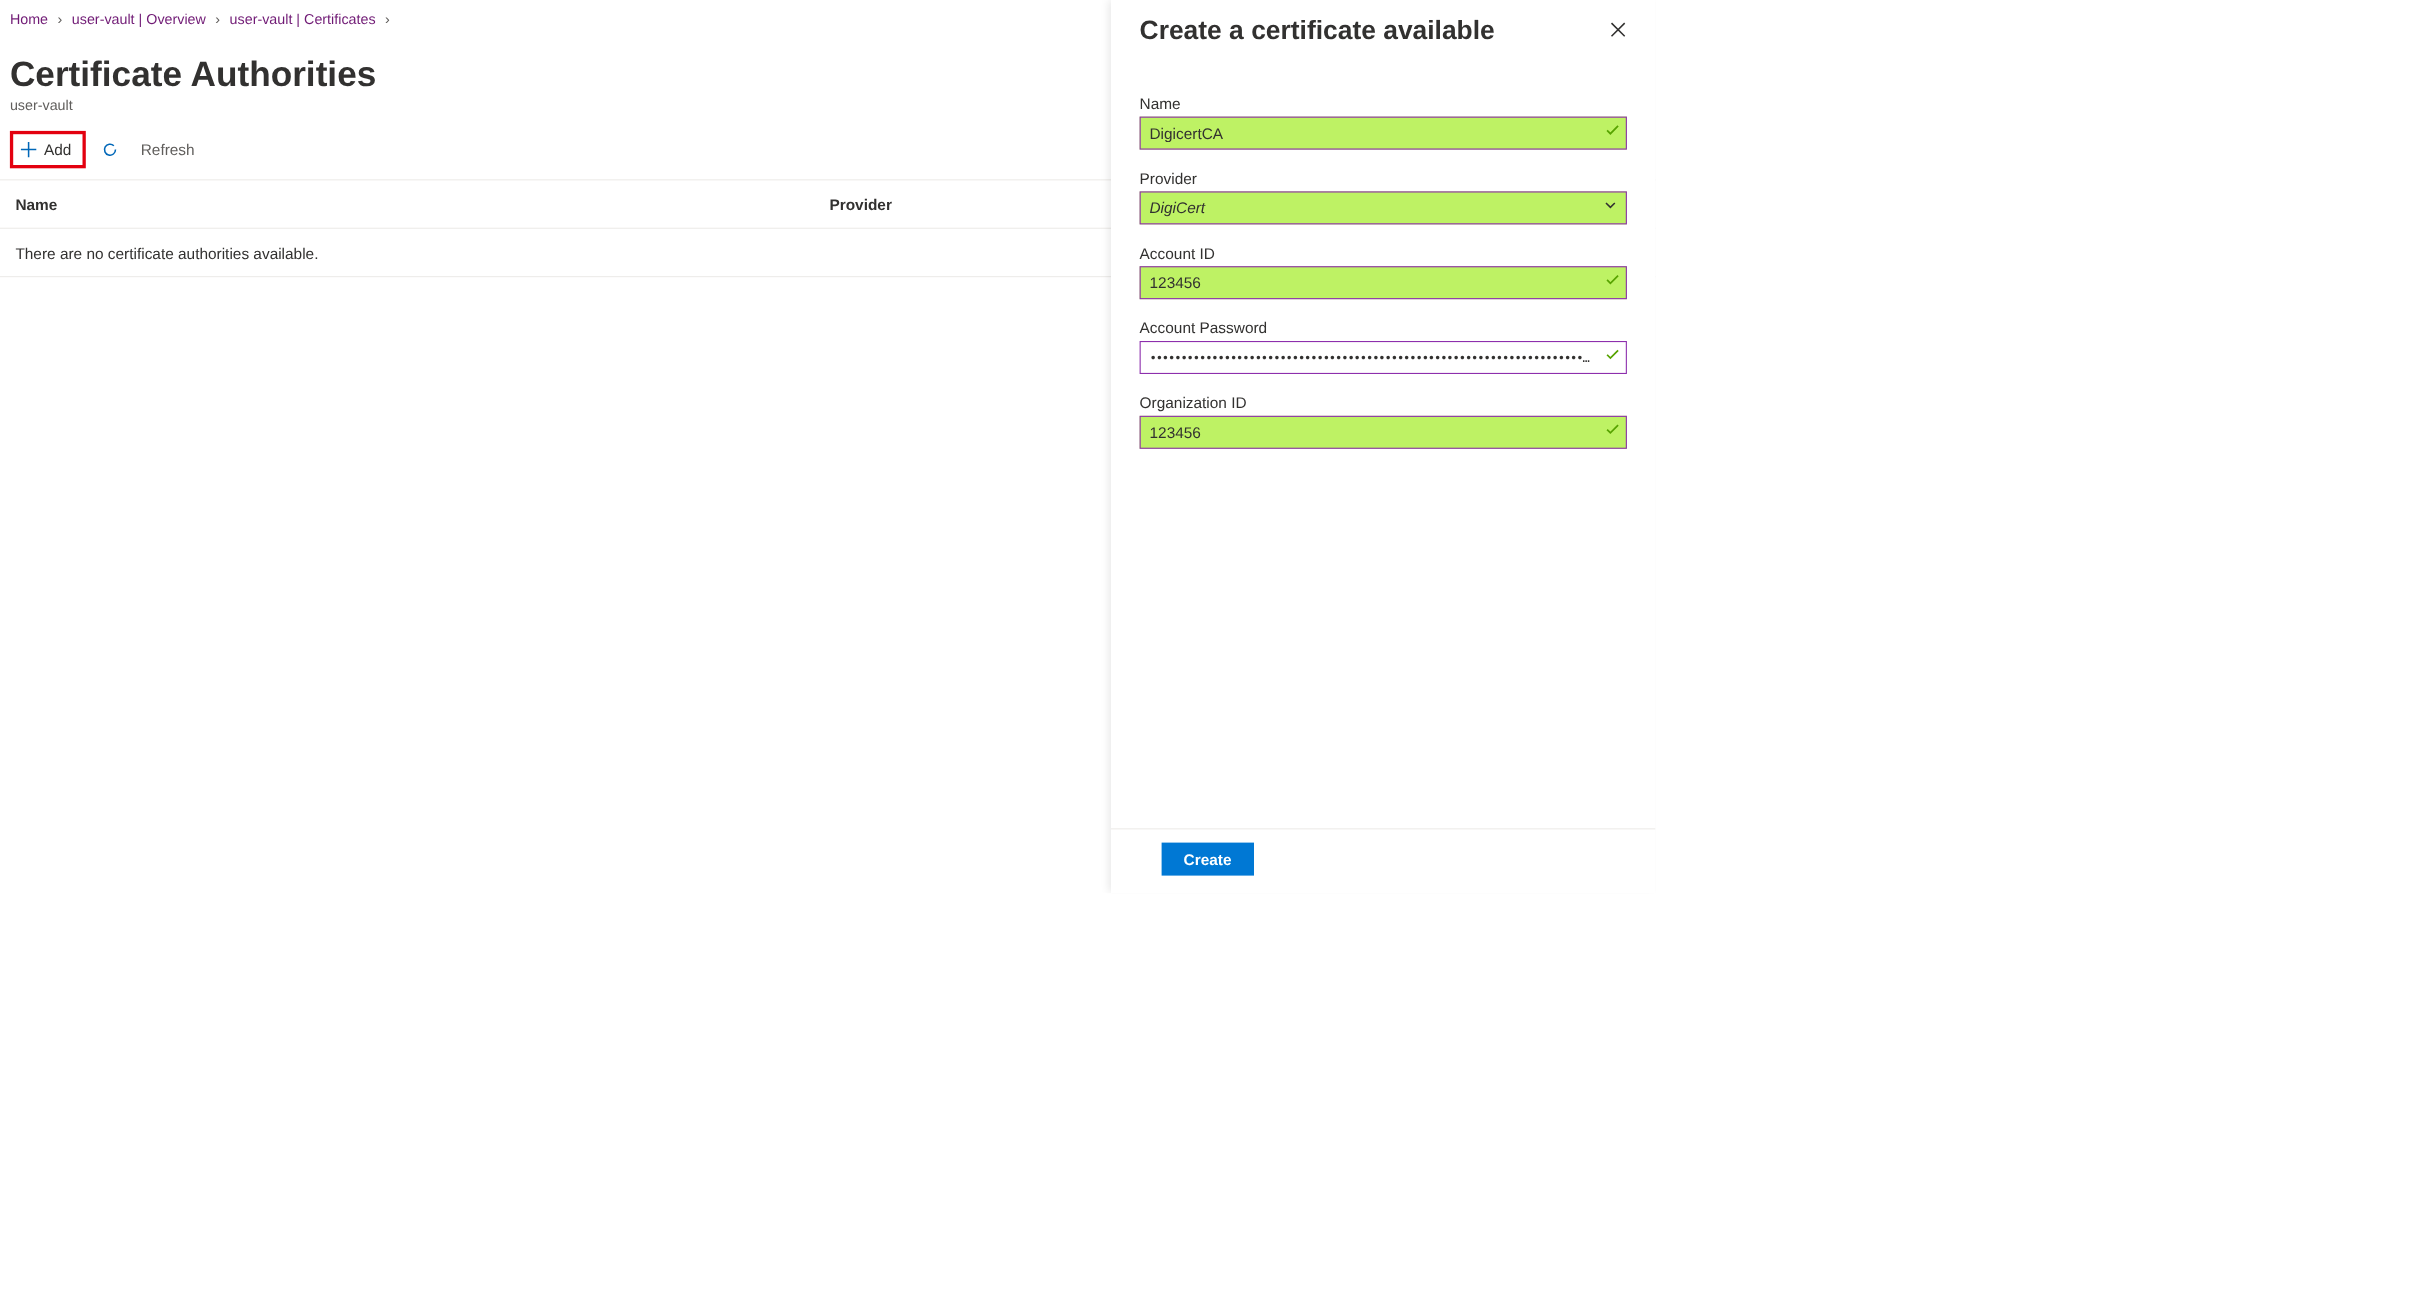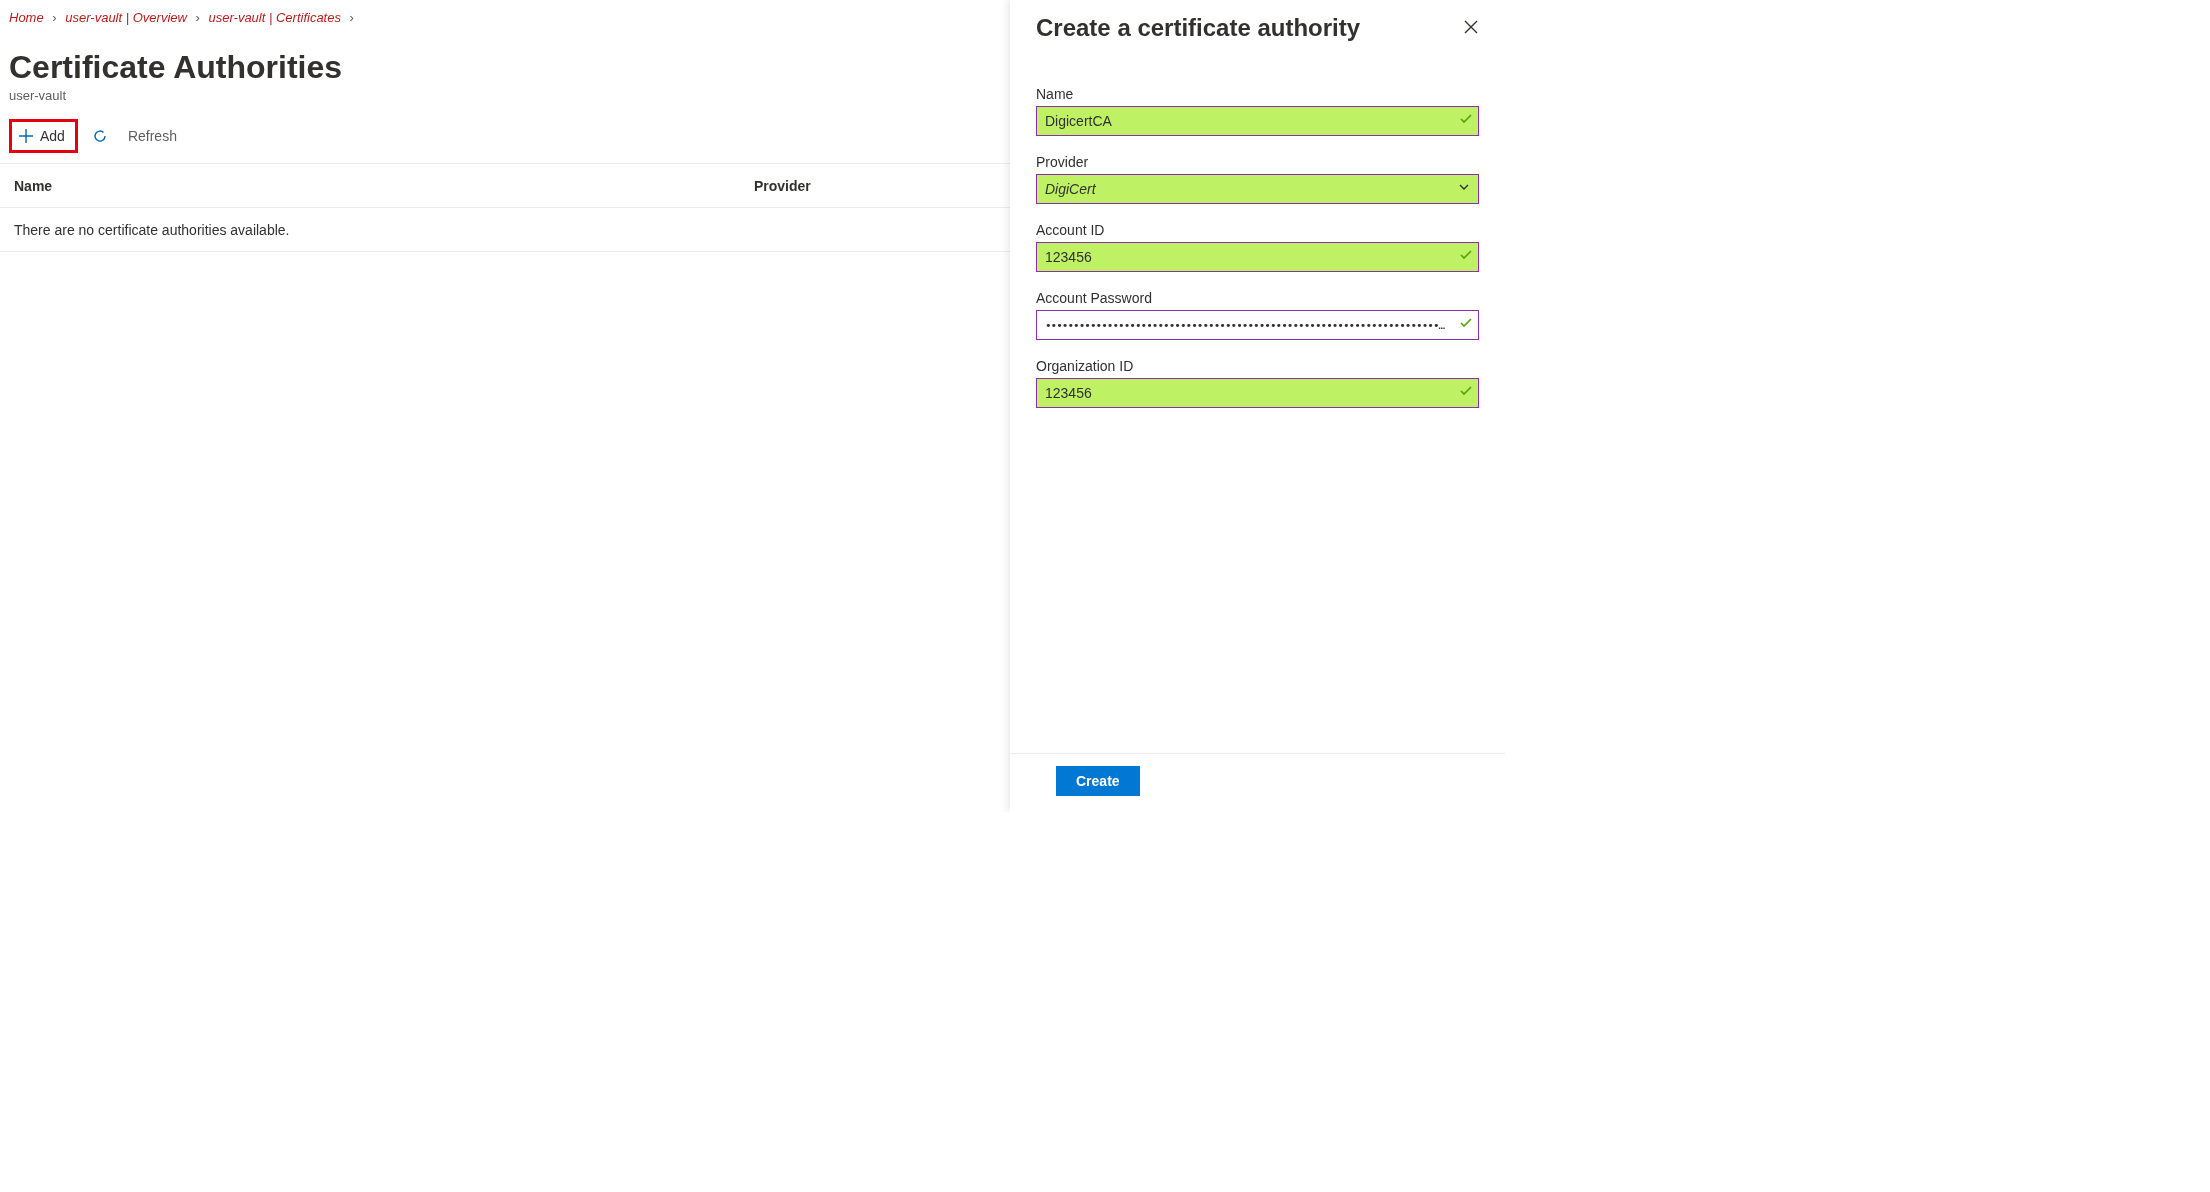--- a/index.html
+++ b/index.html
@@ -10,21 +10,21 @@
       width: 1505px;
       height: 812px;
       overflow: hidden;
       position: relative;
     }
     
     .breadcrumb {
       padding: 10px 9px 8px 9px;
       font-size: 13px;
     }
-    .breadcrumb a { color: #b91c1c; text-decoration: none; font-style: italic; }
+    .breadcrumb a { color: #701a75; text-decoration: none; }
     .breadcrumb .sep { color: #605e5c; padding: 0 5px; }
     
     .page-title {
       font-size: 32px;
       font-weight: 600;
       padding: 0 9px;
       margin-top: 16px;
     }
     .page-subtitle {
       font-size: 13px;
@@ -208,21 +208,21 @@
 </div>
 
 <div class="table-header">
   <div class="col-name">Name</div>
   <div class="col-provider">Provider</div>
 </div>
 <div class="empty-msg">There are no certificate authorities available.</div>
 
 <aside class="panel">
   <div class="panel-header">
-    <h2>Create a certificate authority</h2>
+    <h2>Create a certificate available</h2>
     <button class="close-btn">
       <span>
         <svg width="16" height="16" viewBox="0 0 16 16">
             <path d="M2 2l12 12M14 2L2 14" stroke="#323130" stroke-width="1.4"></path>
           </svg>
       </span>
     </button>
   </div>
 
   <div class="panel-body">

